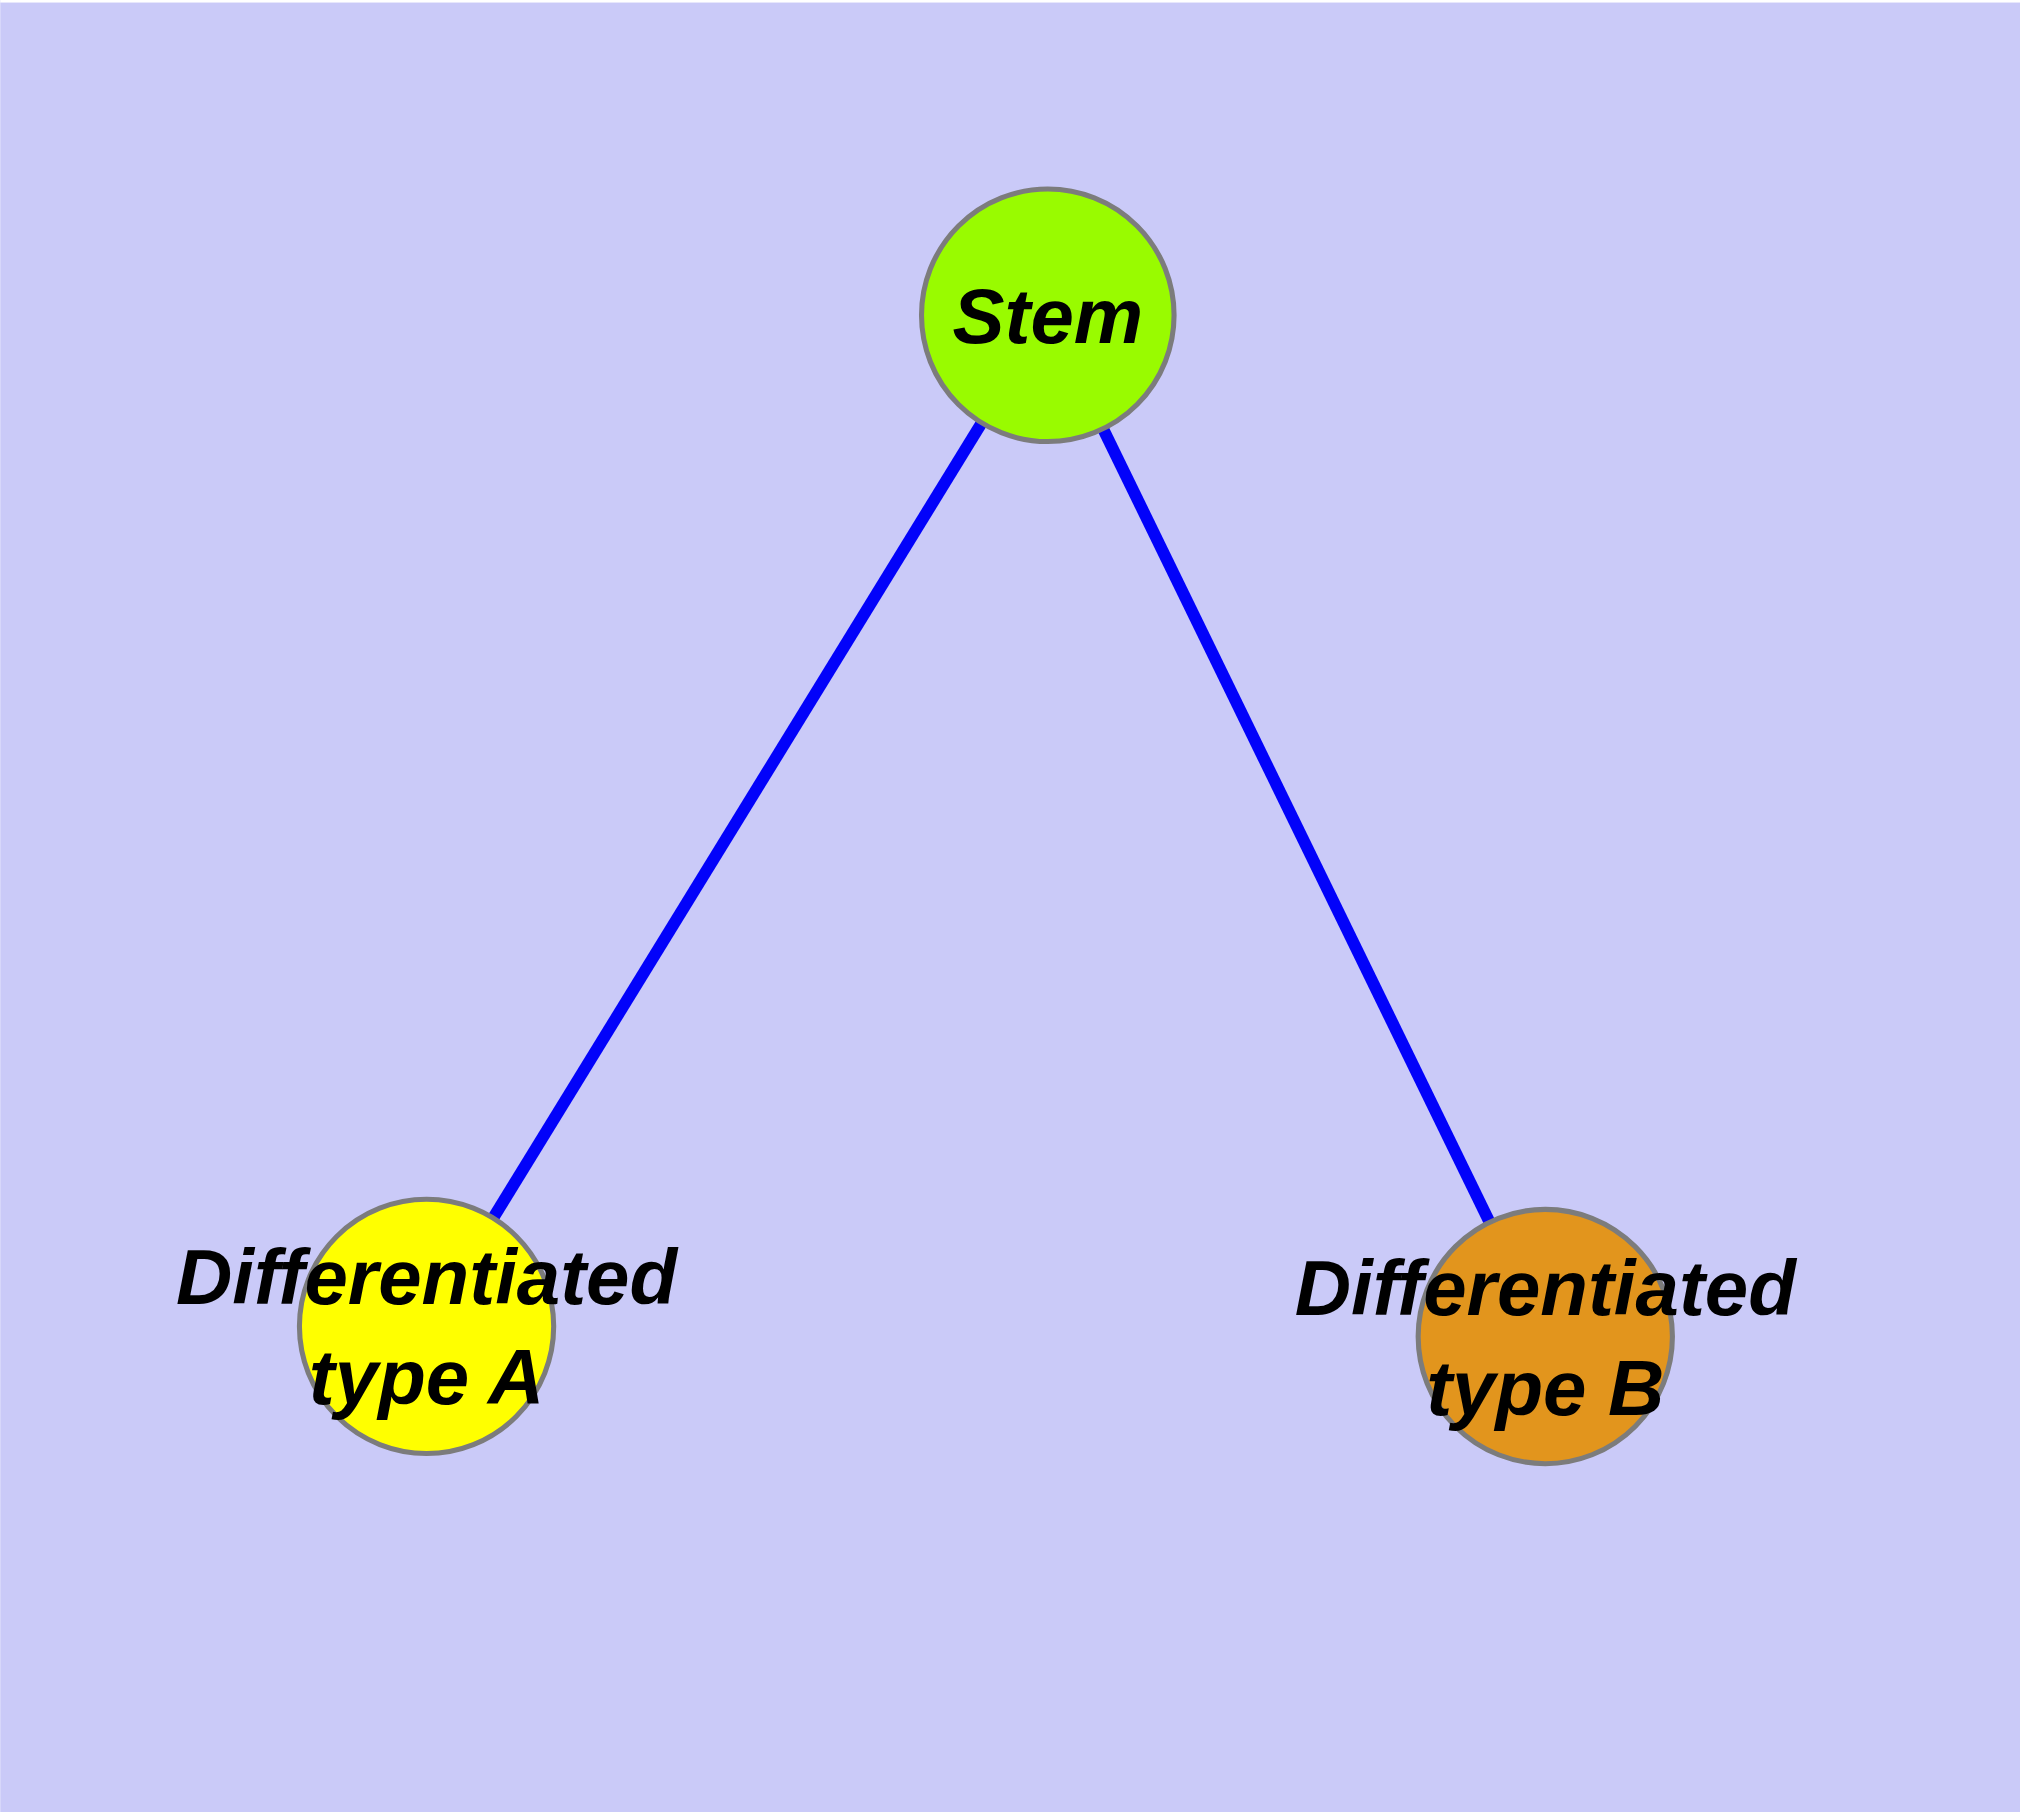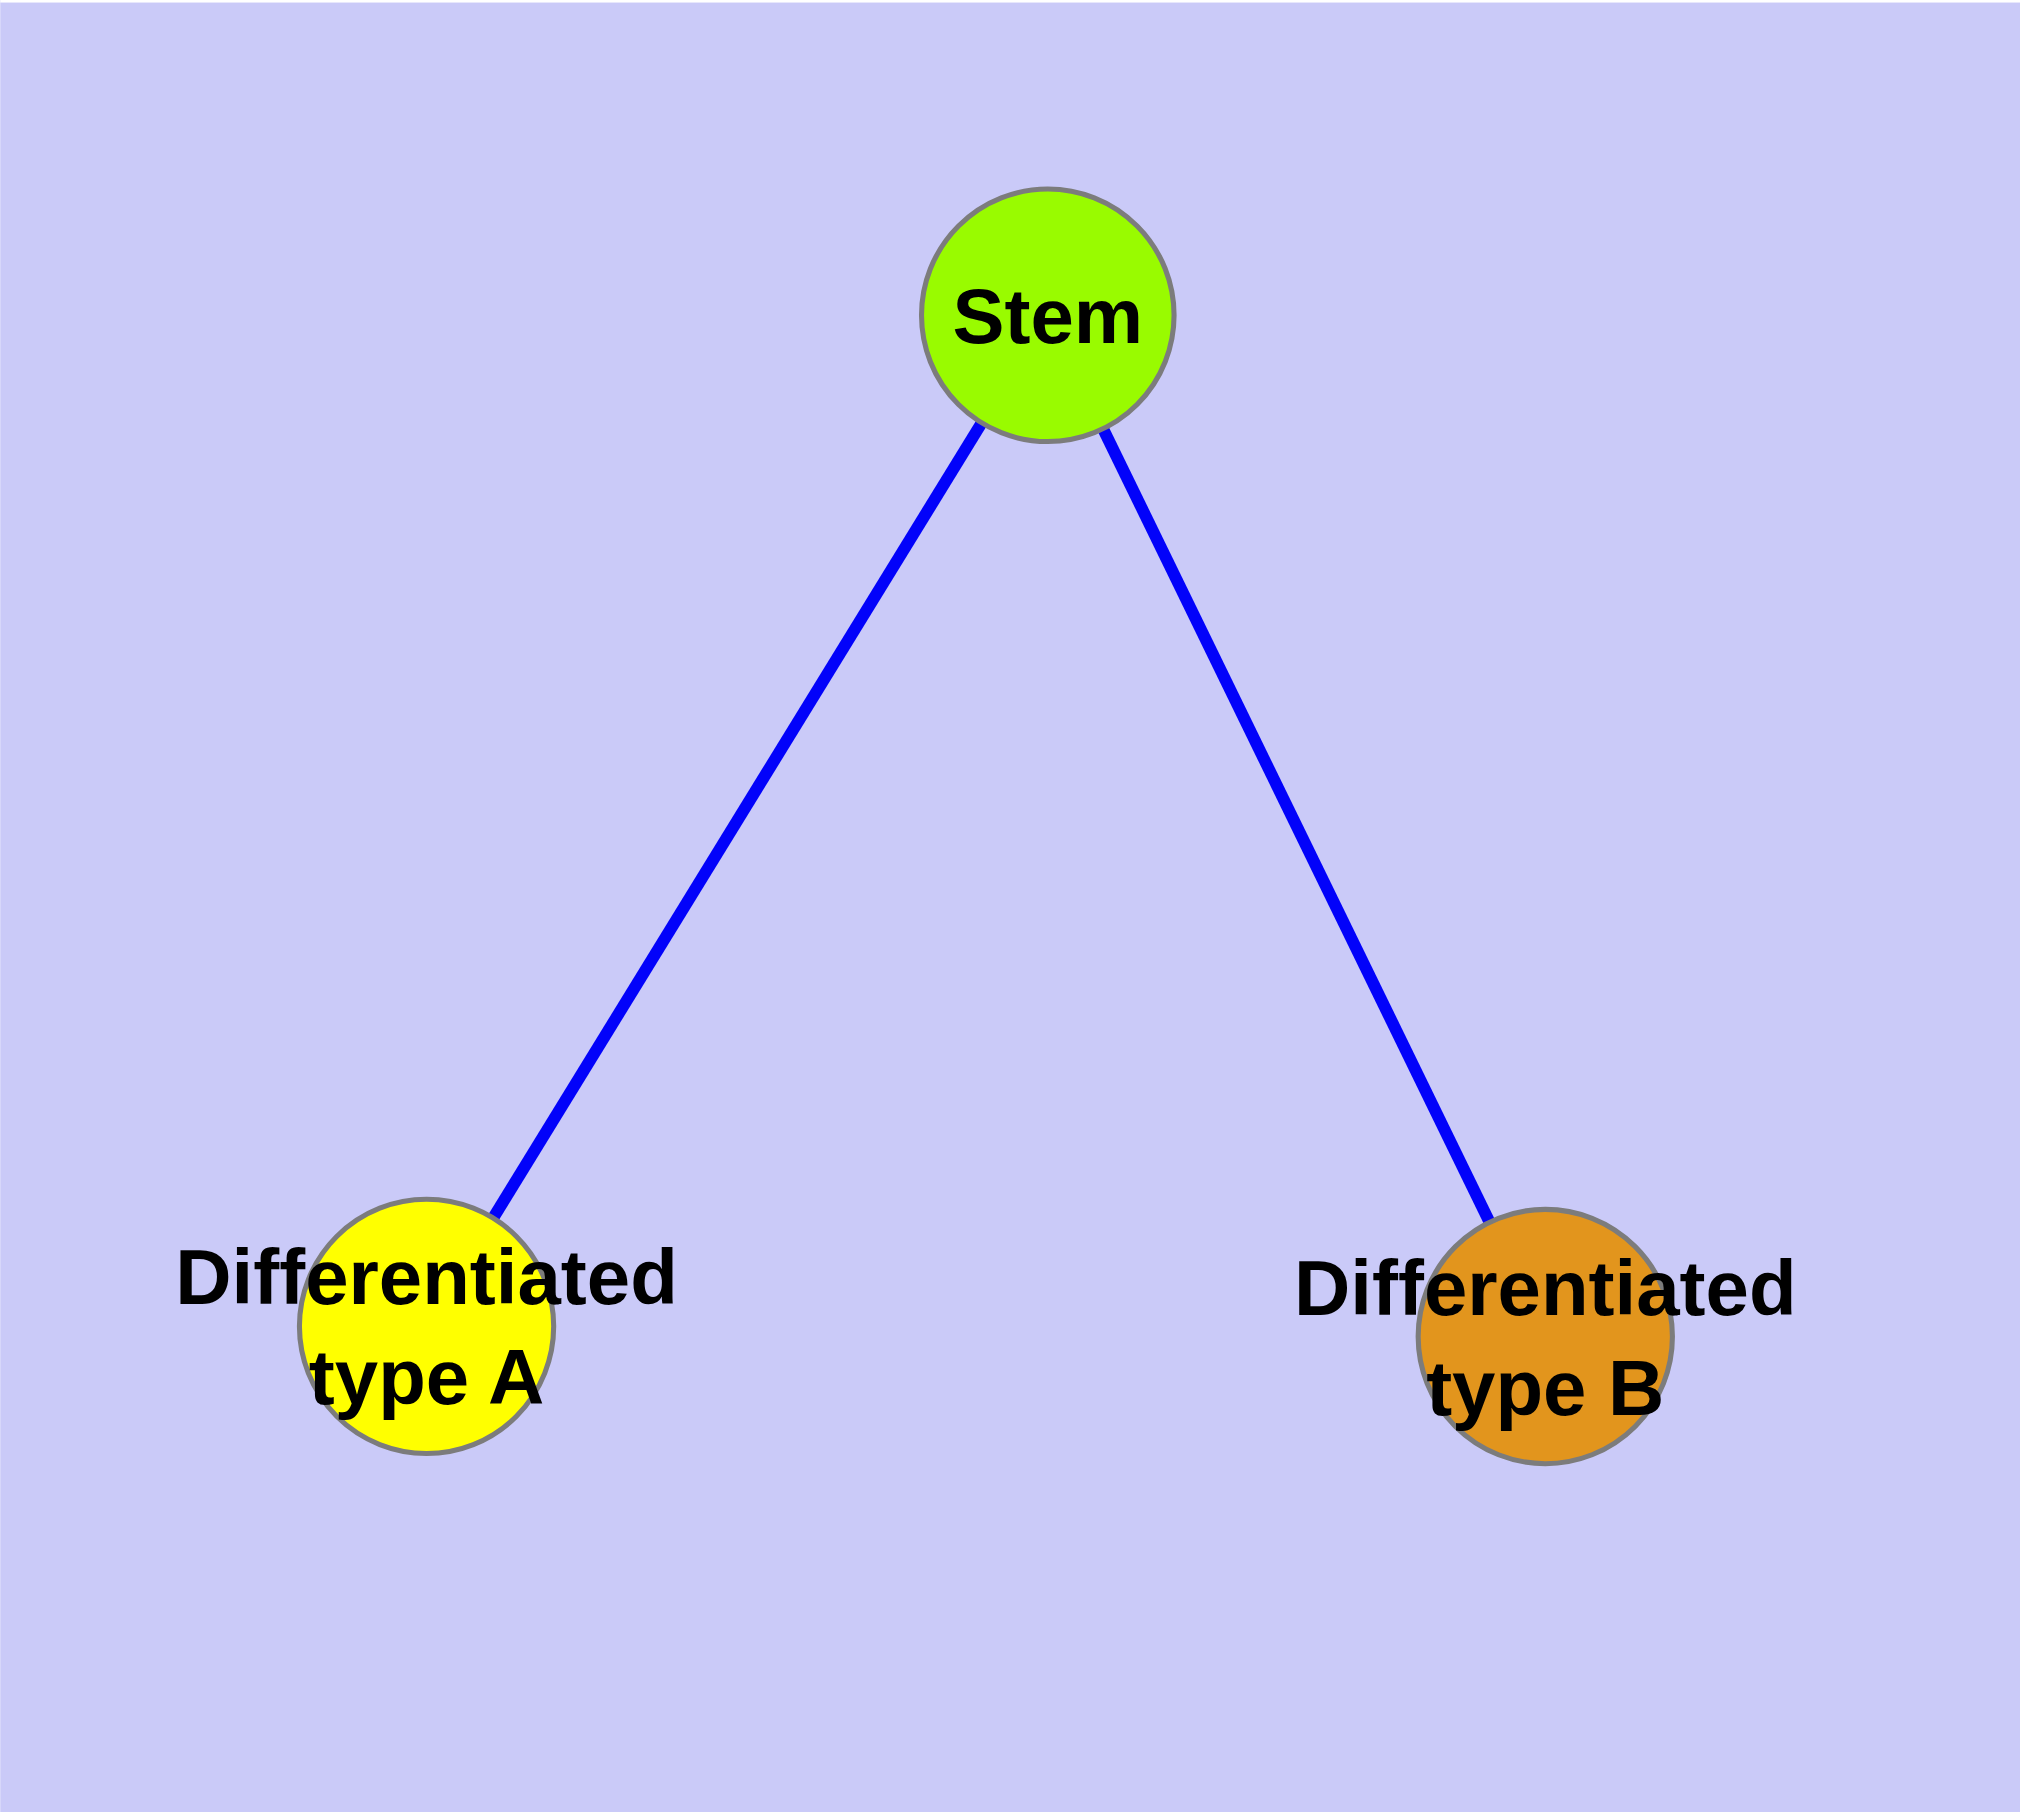--- a/index.html
+++ b/index.html
@@ -7,20 +7,21 @@
     padding: 0;
     background: #ffffff;
     font-family: "Liberation Sans", sans-serif;
   }
   .page {
     position: relative;
     width: 2021px;
     height: 1812px;
     overflow: hidden;
     background: #ffffff;
+    font-style: italic;
   }
   svg.graph {
     position: absolute;
     left: 0;
     top: 0;
     display: block;
   }
   svg.graph text {
     font-family: "Liberation Sans", sans-serif;
     font-weight: bold;

